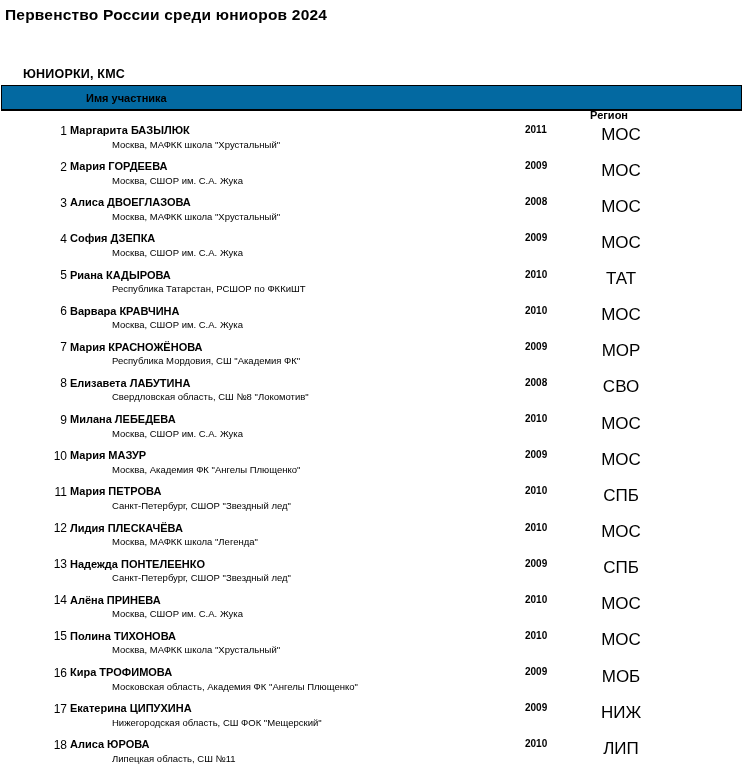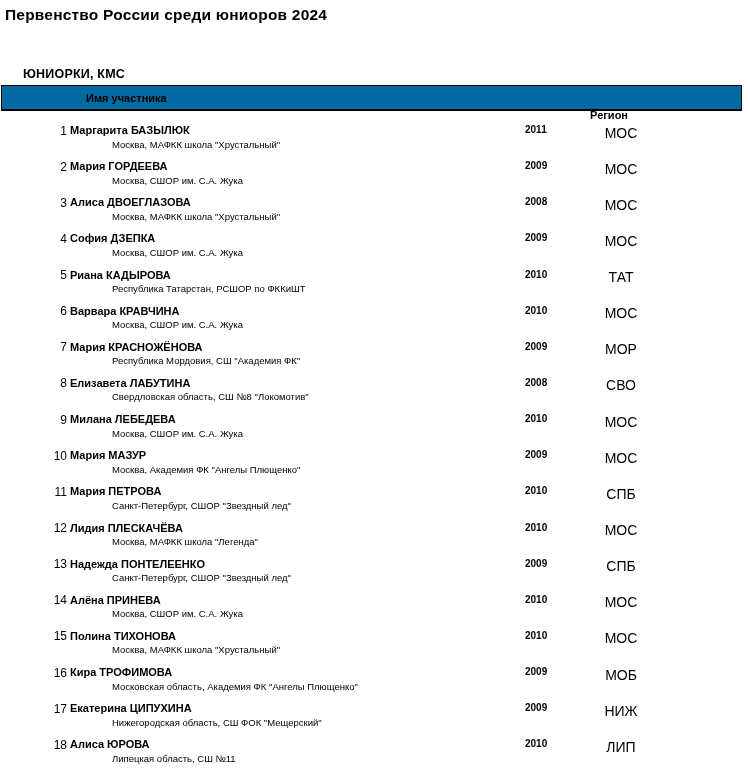--- a/index.html
+++ b/index.html
@@ -116,21 +116,21 @@
     font-size: 10px;
     font-weight: bold;
     white-space: nowrap;
   }
   .row .region {
     position: absolute;
     left: 584px;
     top: 3.5px;
     width: 74px;
     text-align: center;
-    font-size: 14px;
+    font-size: 17px;
     font-weight: normal;
     white-space: nowrap;
   }
 </style>
 </head>
 <body>
 
 <div class="page">
   <h1 class="doc-title">Первенство России среди юниоров 2024</h1>
   <h2 class="doc-subtitle">ЮНИОРКИ, КМС</h2>

